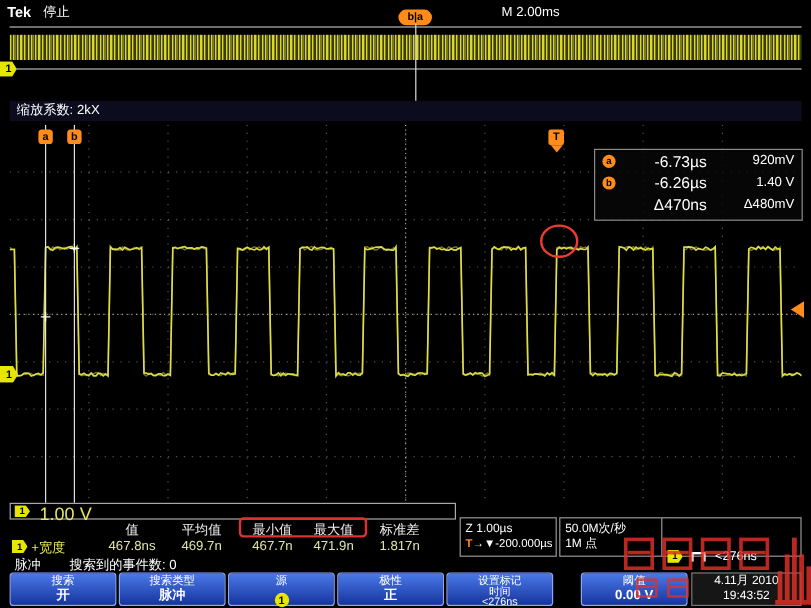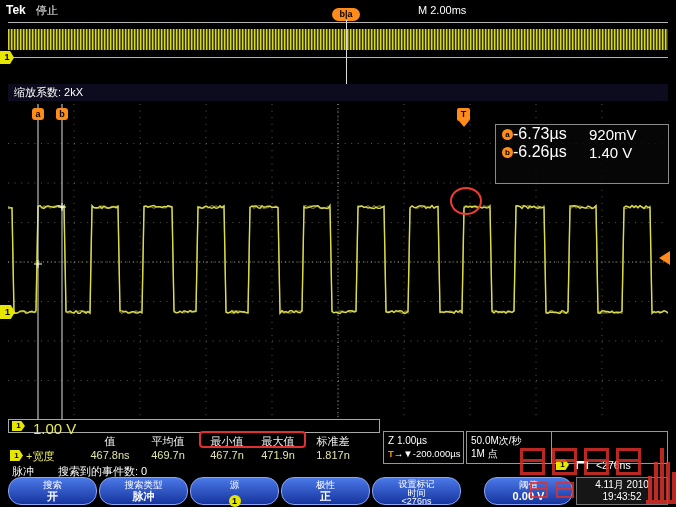--- a/index.html
+++ b/index.html
@@ -5,28 +5,28 @@
   *{box-sizing:border-box;margin:0;padding:0}
   body{background:#000;font-family:"Liberation Sans",sans-serif}
   .screen{position:relative;width:676px;height:507px;background:#000;color:#fff;overflow:hidden;font-family:"Liberation Sans",sans-serif}
   .abs{position:absolute}
   .t11{font-size:11px;line-height:13px}
   .t10{font-size:10px;line-height:12px}
   .chbadge{background:#e6e600;color:#000;font-weight:bold;text-align:center;font-size:9px;clip-path:polygon(0 0,72% 0,100% 50%,72% 100%,0 100%)}
   .obadge{background:#ff8c1a;color:#000;font-weight:bold;text-align:center;border-radius:3px;font-size:9px}
   .ocircle{display:inline-block;width:11px;height:11px;border-radius:50%;background:#ff8c1a;color:#000;font-weight:bold;font-size:8px;line-height:11px;text-align:center}
   .infobox{border:1px solid #979797;background:#000;padding:2px 4px}
-  .btn{position:absolute;top:477px;width:89px;height:28px;border:1px solid #8aa6f4;border-radius:13px;background:linear-gradient(#4a79e8,#16349e);text-align:center;padding-top:2px;cursor:pointer}
+  .btn{position:absolute;top:477px;width:89px;height:28px;border:1px solid #8aa6f4;border-radius:3px;background:linear-gradient(#4a79e8,#16349e);text-align:center;padding-top:2px;cursor:pointer}
   .btn .bt{font-size:9.5px;line-height:10px;color:#fff}
   .btn .bv{font-size:11px;line-height:13px;font-weight:bold;color:#fff}
   .btn .bv3{font-size:9px;line-height:8.5px;color:#fff}
   .badge-circle{display:inline-block;width:12px;height:12px;border-radius:50%;background:#e6e600;color:#000;font-size:9px;line-height:12px;font-weight:bold}
   .readrow{display:flex;align-items:center;height:18px;padding:0 6px}
-  .readrow .tcol{width:76px;font-size:16px;color:#fff}
-  .readrow .vcol{flex:1;font-size:15px;color:#fff}
+  .readrow .tcol{width:76px;text-align:right;font-size:13px;color:#fff}
+  .readrow .vcol{flex:1;text-align:right;font-size:11px;color:#fff}
   .mhead{position:absolute;top:434px;transform:translateX(-50%);font-size:11px;color:#f0f0f0}
   .mval{position:absolute;top:449px;transform:translateX(-50%);font-size:11px;color:#e4e4a8}
   .penta{clip-path:polygon(0 0,100% 0,100% 55%,50% 100%,0 55%)}
   .pulse-icon{display:inline-block;width:12px;height:8px;border:2px solid #fff;border-bottom:none;margin:0 3px;vertical-align:middle}
   .wm{position:absolute;opacity:.82;z-index:9;pointer-events:none}
   .wm-glyph{position:absolute;width:25px;height:27px;border:3px solid #e23028}
   .wm-glyph .wm-inner{margin-top:8px;height:3px;background:#e23028}
   .wm-bars{position:absolute;display:flex;align-items:flex-end;gap:2px}
   .wm-bar{width:4px;background:#e23028}
 </style>
@@ -90,20 +90,25 @@
     <div class="readrow">
       <span class="ocircle">a</span>
       <span class="tcol">-6.73µs</span>
       <span class="vcol">920mV</span>
     </div>
     <div class="readrow">
       <span class="ocircle">b</span>
       <span class="tcol">-6.26µs</span>
       <span class="vcol">1.40 V</span>
     </div>
+    <div class="readrow">
+      <span style="width:11px"></span>
+      <span class="tcol">Δ470ns</span>
+      <span class="vcol">Δ480mV</span>
+    </div>
   </div>
 
   <div class="abs" style="left:450px;top:187px;width:32px;height:28px;border:2px solid #ef3b30;border-radius:50%"></div>
 
   <div class="abs" style="left:659px;top:251px;width:0;height:0;border-top:7px solid transparent;border-bottom:7px solid transparent;border-right:11px solid #ff8c1a"></div>
 
   <div class="abs chbadge" style="left:0;top:305px;width:15px;height:14px;line-height:14px">1</div>
 
   <div class="abs" style="left:8px;top:419px;width:372px;height:14px;border:1px solid #a8a8a8;background:#000">
     <div class="abs chbadge" style="left:3px;top:1px;width:13px;height:10px;line-height:10px;font-size:8px">1</div>

